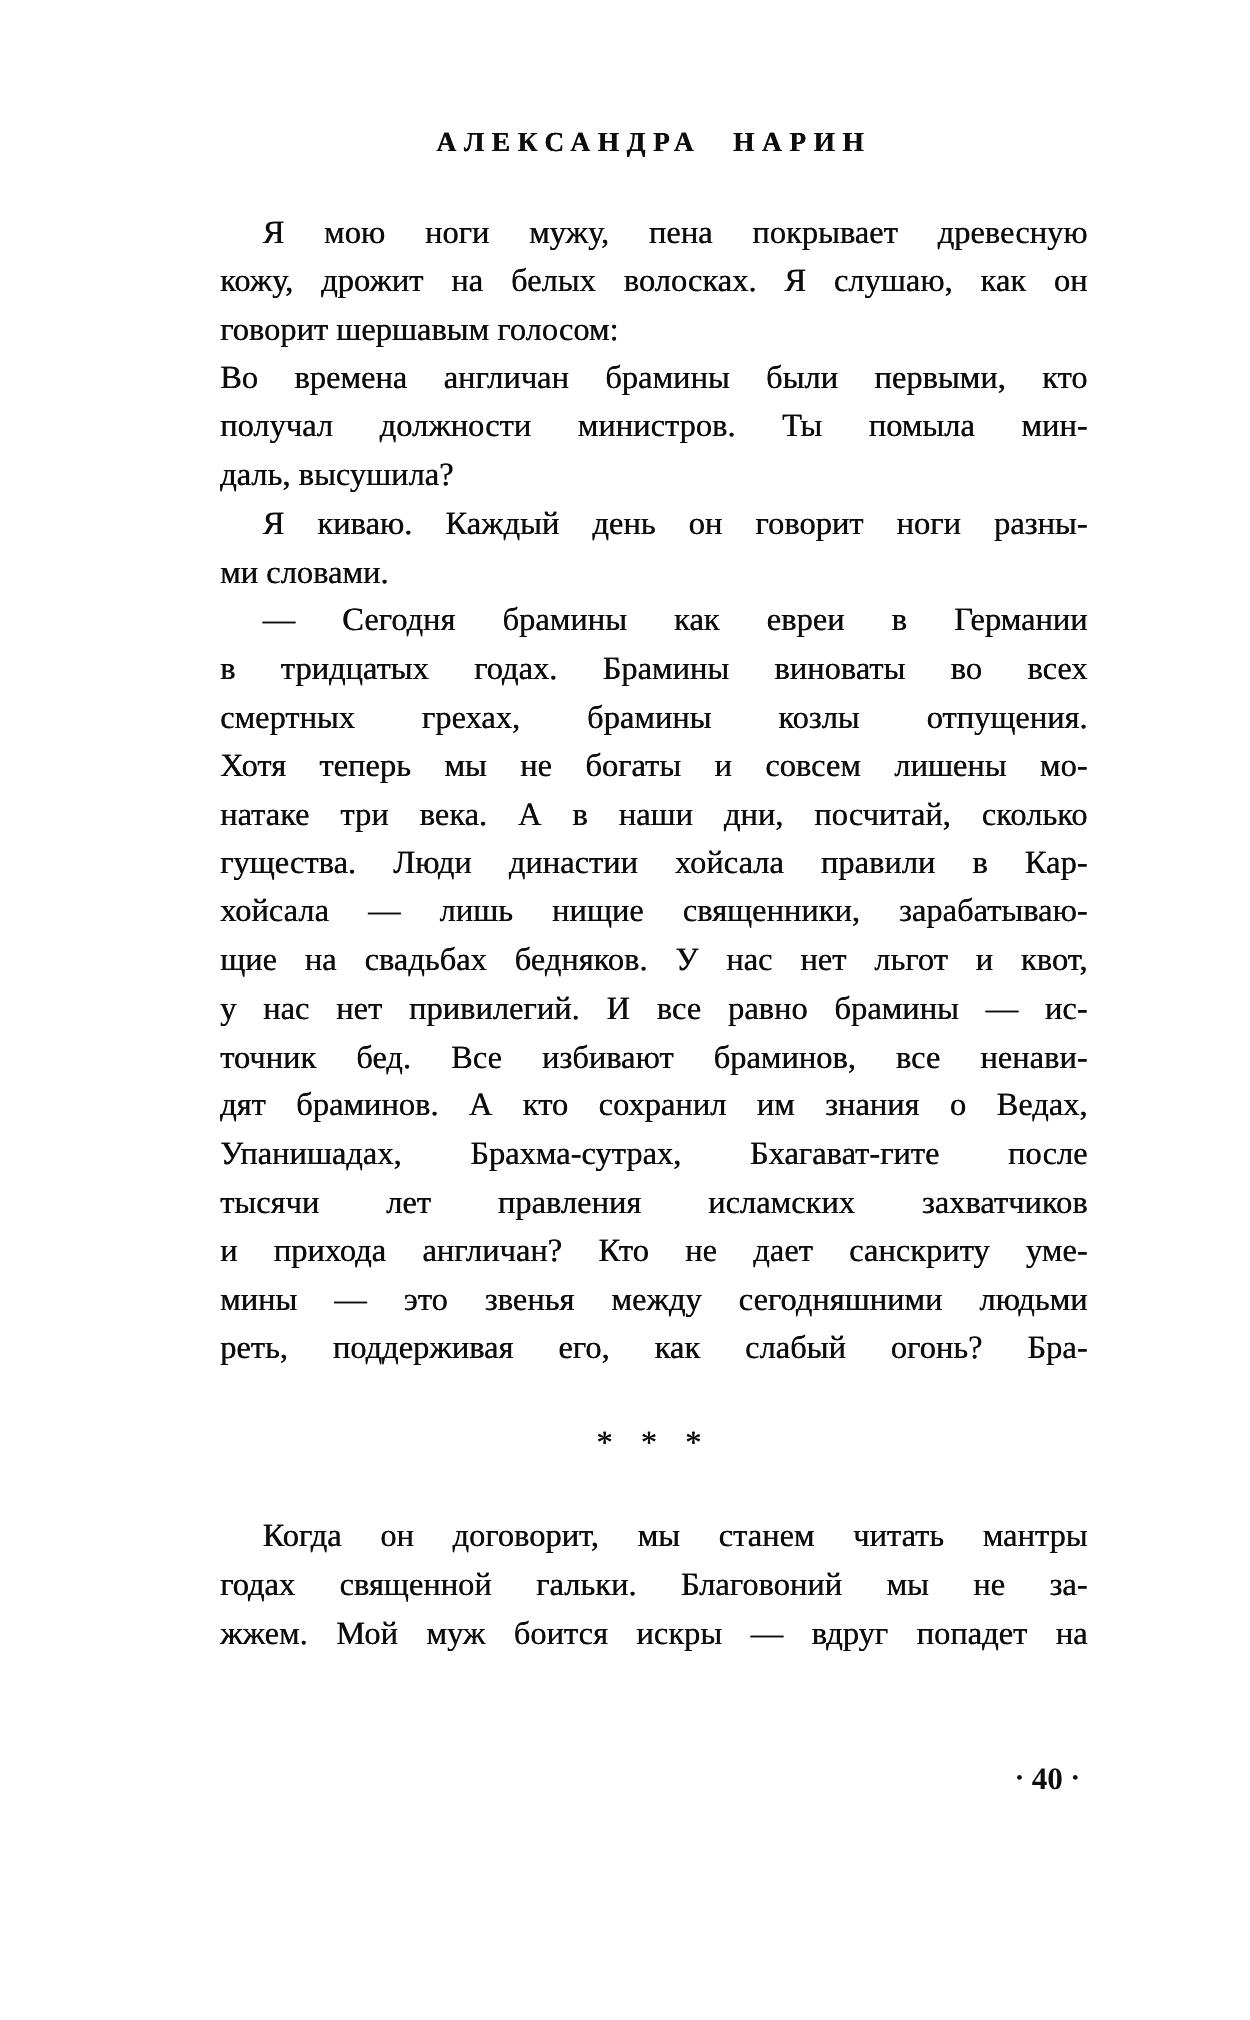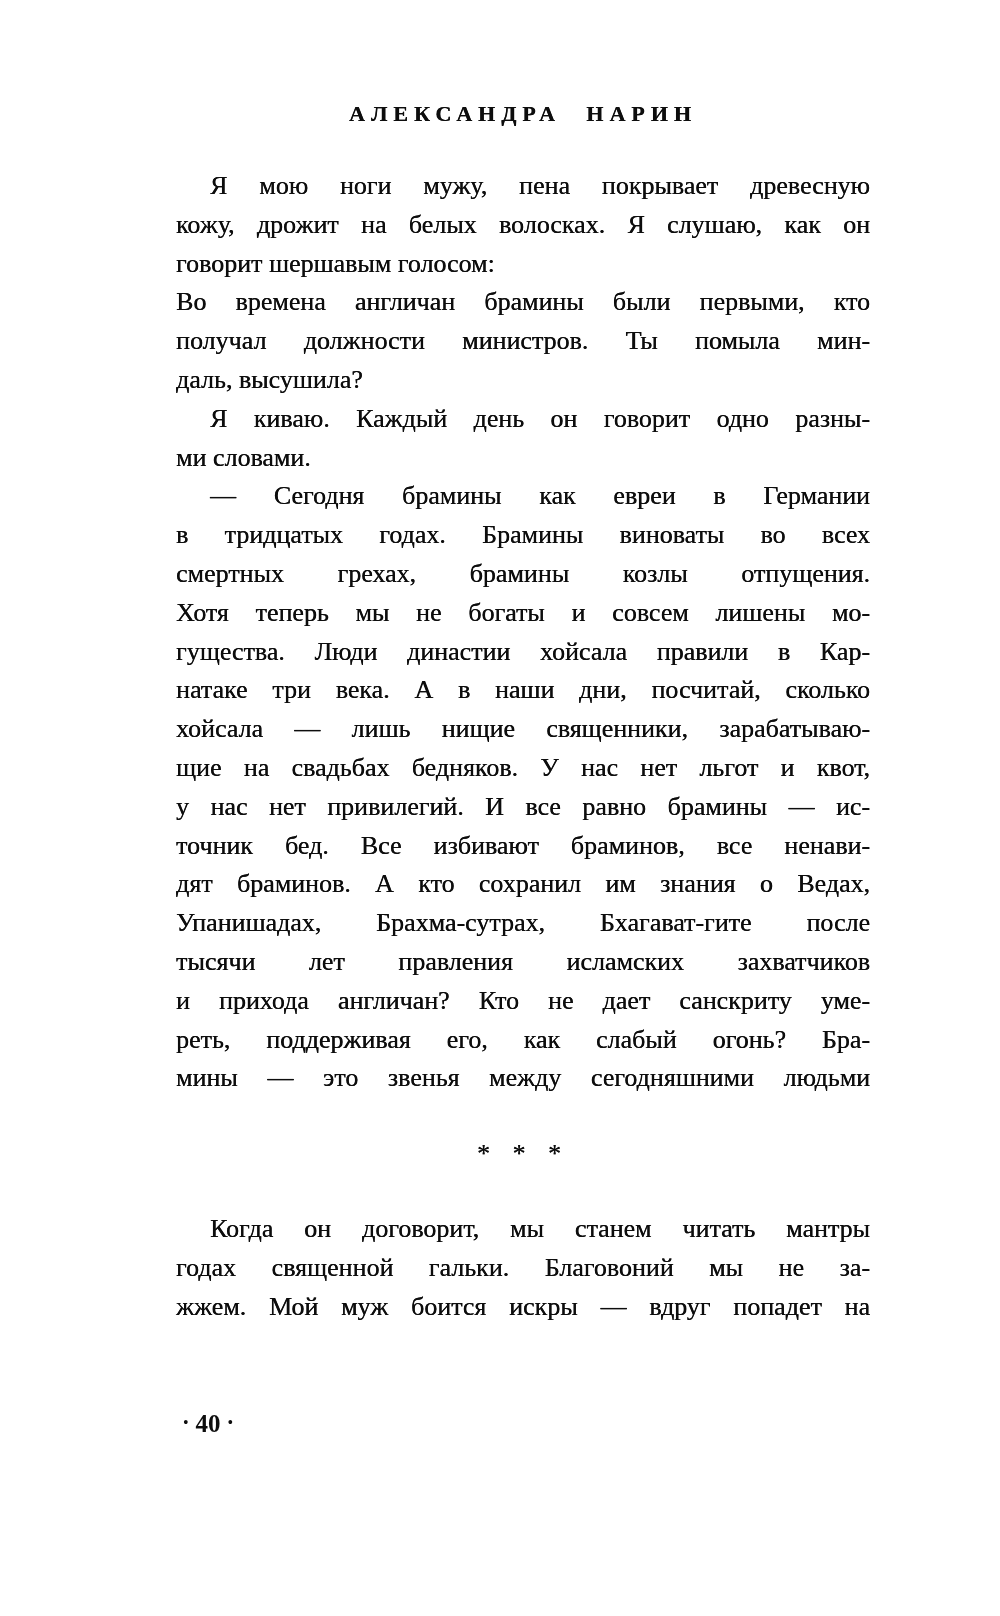--- a/index.html
+++ b/index.html
@@ -56,21 +56,21 @@
     text-align: center;
     font-size: 26px;
     letter-spacing: 8px;
     margin: 37px 0 36px 0;
   }
   .footer {
     position: absolute;
     top: 1410px;
     left: 176px;
     width: 694px;
-    text-align: left;
+    text-align: right;
     font-size: 25px;
     font-weight: 700;
   }
   .footer .dot {
     font-size: 16px;
     vertical-align: 4px;
     padding: 0 7px;
     font-weight: 400;
   }
 </style>
@@ -86,40 +86,40 @@
         <div class="line firstline">Я мою ноги мужу, пена покрывает древесную</div>
         <div class="line">кожу, дрожит на белых волосках. Я слушаю, как он</div>
         <div class="line lastline">говорит шершавым голосом:</div>
       </div>
       <div class="paragraph">
         <div class="line">Во времена англичан брамины были первыми, кто</div>
         <div class="line">получал должности министров. Ты помыла мин-</div>
         <div class="line lastline">даль, высушила?</div>
       </div>
       <div class="paragraph">
-        <div class="line firstline">Я киваю. Каждый день он говорит одно разны-</div>
+        <div class="line firstline">Я киваю. Каждый день он говорит ноги разны-</div>
         <div class="line lastline">ми словами.</div>
       </div>
       <div class="paragraph">
         <div class="line firstline">— Сегодня брамины как евреи в Германии</div>
         <div class="line">в тридцатых годах. Брамины виноваты во всех</div>
         <div class="line">смертных грехах, брамины козлы отпущения.</div>
         <div class="line">Хотя теперь мы не богаты и совсем лишены мо-</div>
+        <div class="line">натаке три века. А в наши дни, посчитай, сколько</div>
         <div class="line">гущества. Люди династии хойсала правили в Кар-</div>
-        <div class="line">натаке три века. А в наши дни, посчитай, сколько</div>
         <div class="line">хойсала — лишь нищие священники, зарабатываю-</div>
         <div class="line">щие на свадьбах бедняков. У нас нет льгот и квот,</div>
         <div class="line">у нас нет привилегий. И все равно брамины — ис-</div>
         <div class="line">точник бед. Все избивают браминов, все ненави-</div>
         <div class="line">дят браминов. А кто сохранил им знания о Ведах,</div>
         <div class="line">Упанишадах, Брахма-сутрах, Бхагават-гите после</div>
         <div class="line">тысячи лет правления исламских захватчиков</div>
         <div class="line">и прихода англичан? Кто не дает санскриту уме-</div>
+        <div class="line">мины — это звенья между сегодняшними людьми</div>
         <div class="line">реть, поддерживая его, как слабый огонь? Бра-</div>
-        <div class="line">мины — это звенья между сегодняшними людьми</div>
       </div>
       <div class="separator">* * *</div>
       <div class="paragraph">
         <div class="line firstline">Когда он договорит, мы станем читать мантры</div>
         <div class="line">годах священной гальки. Благовоний мы не за-</div>
         <div class="line">жжем. Мой муж боится искры — вдруг попадет на</div>
       </div>
     </div>
 
   <div class="footer">

